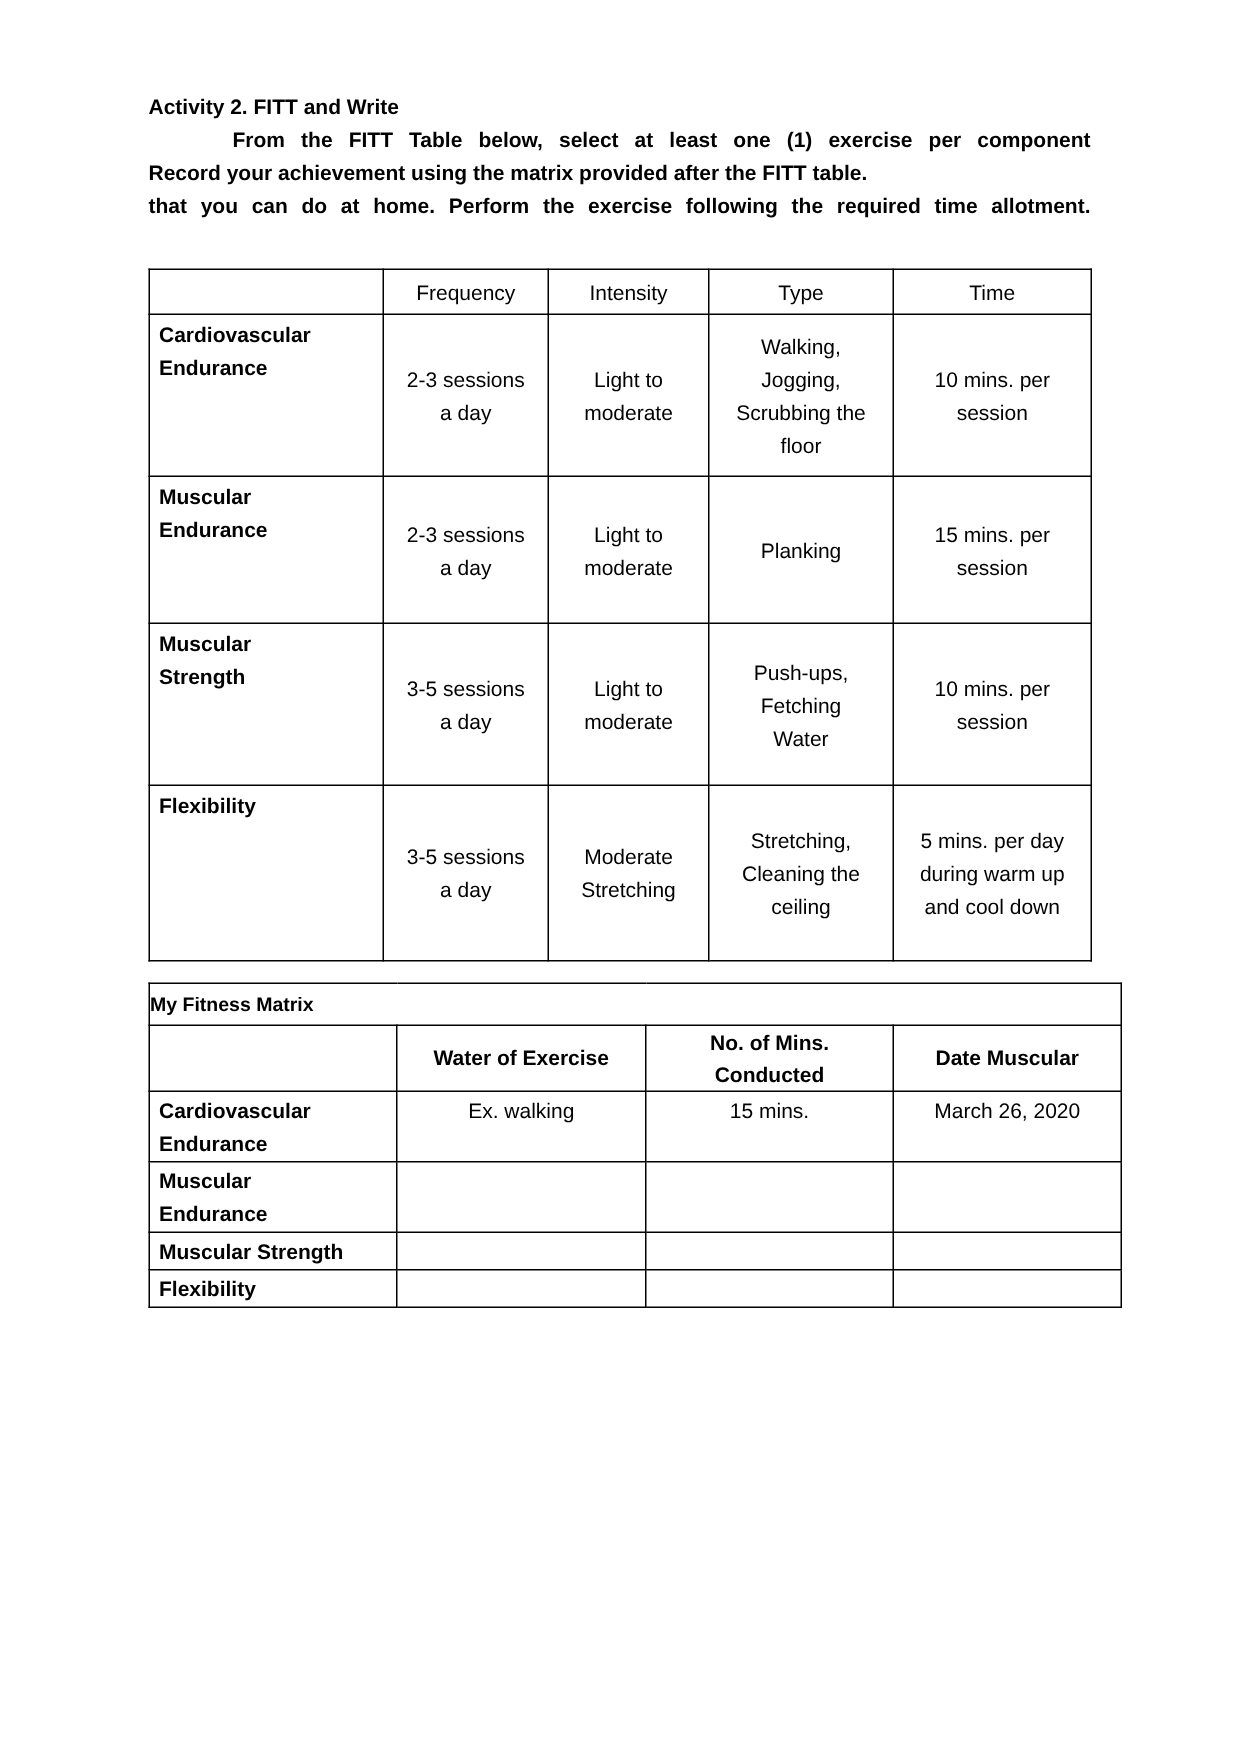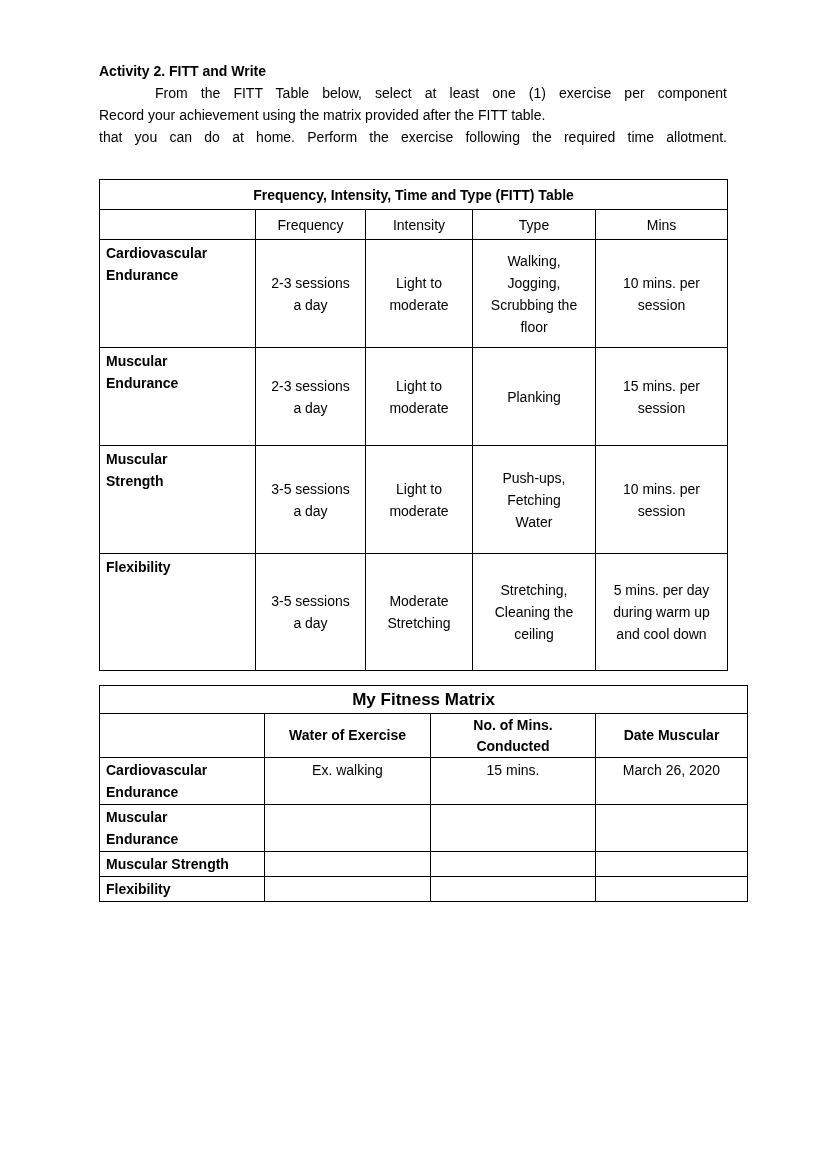--- a/index.html
+++ b/index.html
@@ -12,41 +12,41 @@
     margin: 0 auto;
     font-family: "Liberation Sans", sans-serif;
     color: #000;
     font-size: 14px;
     line-height: 22px;
     padding-top: 60px;
     overflow: hidden;
   }
   .content { width: 628px; margin-left: 99px; }
   .heading { font-weight: bold; }
-  .para-line { text-align: justify; text-align-last: justify; }
+  .para-line { text-align: justify; text-align-last: justify; font-weight: bold; }
   .para-line.first { text-indent: 56px; }
   .para-line.last { text-align: left; text-align-last: left; }
 
   table { border-collapse: collapse; table-layout: fixed; margin-left: 99px; }
   td { border: 1px solid #000; white-space: pre-line; overflow: hidden; }
 
   
   .fitt-table { width: 628px; margin-top: 31px; }
   .fitt-table .title-cell { font-weight: bold; text-align: center; height: 30px; vertical-align: middle; }
   .fitt-table .head-row td { height: 30px; text-align: center; vertical-align: middle; }
   .fitt-table .comp-cell { font-weight: bold; vertical-align: top; text-align: left; padding: 2px 6px; }
   .fitt-table .data-cell { text-align: center; vertical-align: middle; padding: 2px 4px; }
   .r1 td { height: 108px; }
   .r2 td { height: 98px; }
   .r3 td { height: 108px; }
   .r4 td { height: 117px; }
 
   
   .matrix-table { width: 648px; margin-top: 14px; }
-  .matrix-table .title-cell { font-weight: bold; text-align: center; font-size: 17px; height: 28px; vertical-align: middle; }
+  .matrix-table .title-cell { font-weight: bold; font-size: 13px; height: 28px; vertical-align: middle; }
   .matrix-table .head-row td { height: 44px; font-weight: bold; text-align: center; vertical-align: middle; line-height: 21px; }
   .matrix-table .comp-cell { font-weight: bold; vertical-align: top; text-align: left; padding: 1px 6px; }
   .matrix-table .data-cell { text-align: center; vertical-align: top; padding: 1px 4px; }
   .m1 td, .m2 td { height: 45px; }
   .m3 td, .m4 td { height: 23px; }
 
   .page-number {
     position: absolute;
     top: 1074px;
     left: 0;
@@ -72,29 +72,26 @@
 
   <table class="fitt-table">
     <colgroup>
       <col style="width:156px">
         <col style="width:110px">
         <col style="width:107px">
         <col style="width:123px">
         <col style="width:132px">
     </colgroup>
     <tbody>
-        <tr>
-      <td class="title-cell" colspan="5">Frequency, Intensity, Time and Type (FITT) Table</td>
-    </tr>
     <tr class="head-row">
       <td></td>
       <td>Frequency</td>
       <td>Intensity</td>
       <td>Type</td>
-      <td>Mins</td>
+      <td>Time</td>
     </tr>
     <tr class="r1">
       <td class="comp-cell">Cardiovascular
 Endurance</td>
       <td class="data-cell">2-3 sessions
 a day</td>
       <td class="data-cell">Light to
 moderate</td>
       <td class="data-cell">Walking,
 Jogging,

